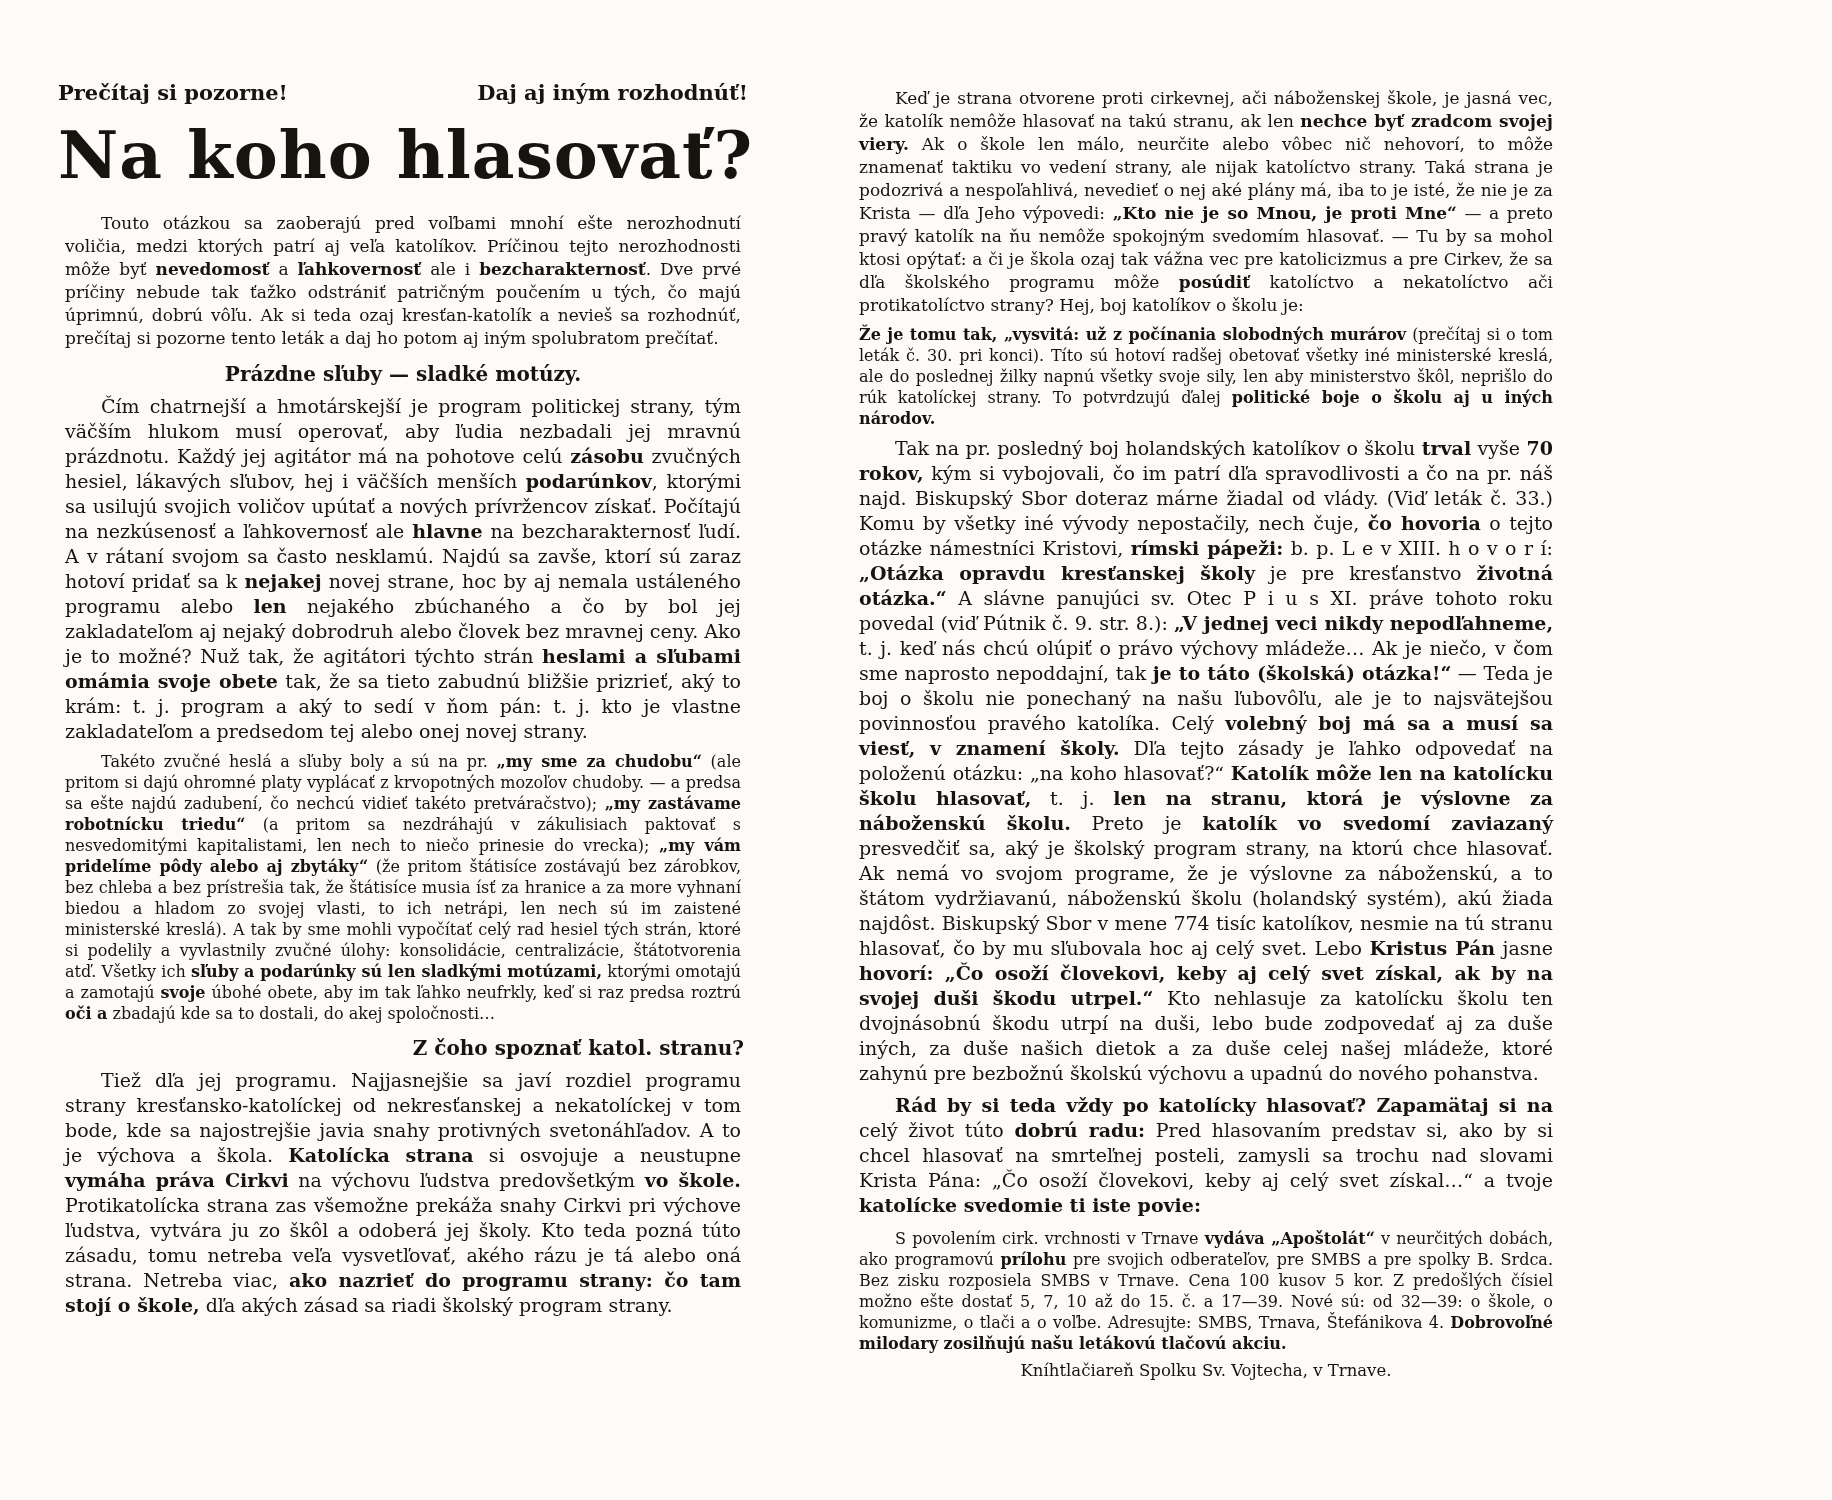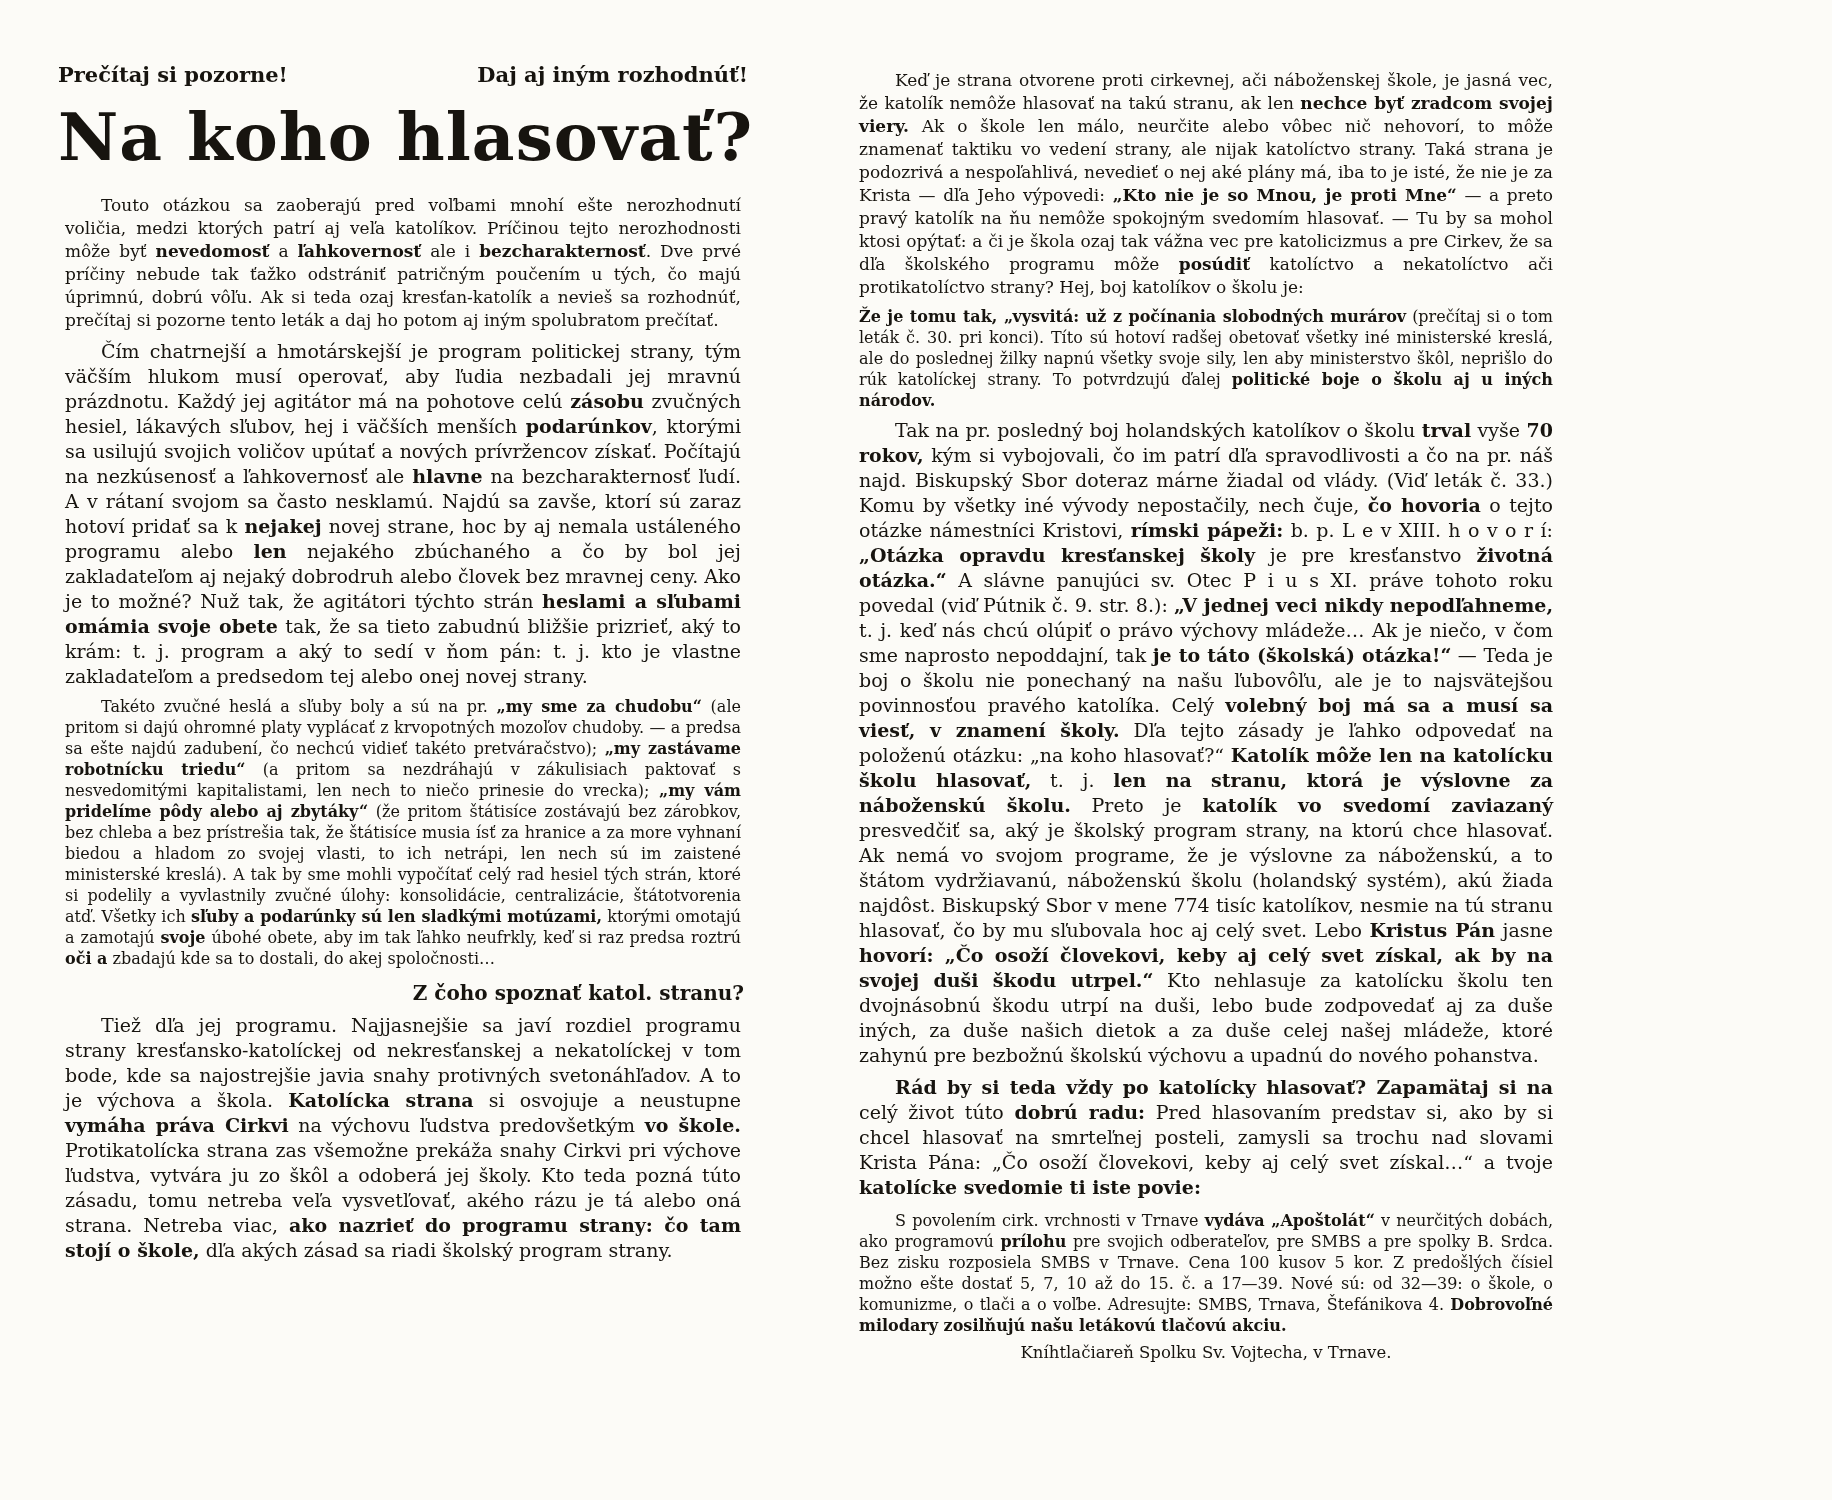--- a/index.html
+++ b/index.html
@@ -3,21 +3,21 @@
 <meta charset="utf-8">
 <style>
   html,body{margin:0;padding:0}
   body{
     width:1832px;height:1500px;
     background:#fcfbf7;
     color:#17140f;
     font-family:"DejaVu Serif","Liberation Serif",serif;
     overflow:hidden;
   }
-  .sheet{display:flex;align-items:flex-start;padding:62px 0 0 58px}
+  .sheet{display:flex;align-items:flex-start;padding:80px 0 0 58px}
   .col-left{width:690px;flex:none}
   .col-right{width:708px;flex:none;margin-left:104px}
   .masthead{display:flex;justify-content:space-between;font-weight:bold;font-size:21px}
   .page-no{text-align:center;font-size:20px;margin-top:10px;letter-spacing:1px}
   .title{font-size:66px;font-weight:bold;text-align:left;margin:14px 0 20px;letter-spacing:1px;white-space:nowrap;line-height:1.1}
   p{margin:7px}
   .p{text-align:justify}
   .p-indent{text-indent:36px}
   .body-lg{font-size:19px;line-height:25px}
   .body-md{font-size:17px;line-height:23px}
@@ -39,20 +39,21 @@
 
   <div class="col-left">
     <div class="masthead">
       <span>Prečítaj si pozorne!</span>
       <span>Daj aj iným rozhodnúť!</span>
     </div>
     <h1 class="title">Na koho hlasovať?</h1>
 
     <p class="p p-indent body-md">Touto otázkou sa zaoberajú pred voľbami mnohí ešte nerozhodnutí voličia, medzi ktorých patrí aj veľa katolíkov. Príčinou tejto nerozhodnosti môže byť <b>nevedomosť</b> a <b>ľahkovernosť</b> ale i <b>bezcharakternosť</b>. Dve prvé príčiny nebude tak ťažko odstrániť patričným poučením u tých, čo majú úprimnú, dobrú vôľu. Ak si teda ozaj kresťan-katolík a nevieš sa rozhodnúť, prečítaj si pozorne tento leták a daj ho potom aj iným spolubratom prečítať.</p>
 
+    <h2 class="heading h-center">Prázdne sľuby — sladké motúzy.</h2>
     <p class="p p-indent body-lg">Čím chatrnejší a hmotárskejší je program politickej strany, tým väčším hlukom musí operovať, aby ľudia nezbadali jej mravnú prázdnotu. Každý jej agitátor má na pohotove celú <b>zásobu</b> zvučných hesiel, lákavých sľubov, hej i väčších menších <b>podarúnkov</b>, ktorými sa usilujú svojich voličov upútať a nových prívržencov získať. Počítajú na nezkúsenosť a ľahkovernosť ale <b>hlavne</b> na bezcharakternosť ľudí. A v rátaní svojom sa často nesklamú. Najdú sa zavše, ktorí sú zaraz hotoví pridať sa k <b>nejakej</b> novej strane, hoc by aj nemala ustáleného programu alebo <b>len</b> nejakého zbúchaného a čo by bol jej zakladateľom aj nejaký dobrodruh alebo človek bez mravnej ceny. Ako je to možné? Nuž tak, že agitátori týchto strán <b>heslami a sľubami omámia svoje obete</b> tak, že sa tieto zabudnú bližšie prizrieť, aký to krám: t. j. program a aký to sedí v ňom pán: t. j. kto je vlastne zakladateľom a predsedom tej alebo onej novej strany.</p>
 
     <p class="p p-indent body-sm mt">Takéto zvučné heslá a sľuby boly a sú na pr. <b>„my sme za chudobu“</b> (ale pritom si dajú ohromné platy vyplácať z krvopotných mozoľov chudoby. — a predsa sa ešte najdú zadubení, čo nechcú vidieť takéto pretváračstvo); <b>„my zastávame robotnícku triedu“</b> (a pritom sa nezdráhajú v zákulisiach paktovať s nesvedomitými kapitalistami, len nech to niečo prinesie do vrecka); <b>„my vám pridelíme pôdy alebo aj zbytáky“</b> (že pritom štátisíce zostávajú bez zárobkov, bez chleba a bez prístrešia tak, že štátisíce musia ísť za hranice a za more vyhnaní biedou a hladom zo svojej vlasti, to ich netrápi, len nech sú im zaistené ministerské kreslá). A tak by sme mohli vypočítať celý rad hesiel tých strán, ktoré si podelily a vyvlastnily zvučné úlohy: konsolidácie, centralizácie, štátotvorenia atď. Všetky ich <b>sľuby a podarúnky sú len sladkými motúzami,</b> ktorými omotajú a zamotajú <b>svoje</b> úbohé obete, aby im tak ľahko neufrkly, keď si raz predsa roztrú <b>oči a</b> zbadajú kde sa to dostali, do akej spoločnosti…</p>
 
     <h2 class="heading h-right">Z čoho spoznať katol. stranu?</h2>
     <p class="p p-indent body-lg">Tiež dľa jej programu. Najjasnejšie sa javí rozdiel programu strany kresťansko-katolíckej od nekresťanskej a nekatolíckej v tom bode, kde sa najostrejšie javia snahy protivných svetonáhľadov. A to je výchova a škola. <b>Katolícka strana</b> si osvojuje a neustupne <b>vymáha práva Cirkvi</b> na výchovu ľudstva predovšetkým <b>vo škole.</b> Protikatolícka strana zas všemožne prekáža snahy Cirkvi pri výchove ľudstva, vytvára ju zo škôl a odoberá jej školy. Kto teda pozná túto zásadu, tomu netreba veľa vysvetľovať, akého rázu je tá alebo oná strana. Netreba viac, <b>ako nazrieť do programu strany: čo tam stojí o škole,</b> dľa akých zásad sa riadi školský program strany.</p>
   </div>
 
   <div class="col-right">
     <p class="p p-indent body-md">Keď je strana otvorene proti cirkevnej, ači náboženskej škole, je jasná vec, že katolík nemôže hlasovať na takú stranu, ak len <b>nechce byť zradcom svojej viery.</b> Ak o škole len málo, neurčite alebo vôbec nič nehovorí, to môže znamenať taktiku vo vedení strany, ale nijak katolíctvo strany. Taká strana je podozrivá a nespoľahlivá, nevedieť o nej aké plány má, iba to je isté, že nie je za Krista — dľa Jeho výpovedi: <b>„Kto nie je so Mnou, je proti Mne“</b> — a preto pravý katolík na ňu nemôže spokojným svedomím hlasovať. — Tu by sa mohol ktosi opýtať: a či je škola ozaj tak vážna vec pre katolicizmus a pre Cirkev, že sa dľa školského programu môže <b>posúdiť</b> katolíctvo a nekatolíctvo ači protikatolíctvo strany? Hej, boj katolíkov o školu je:</p>

